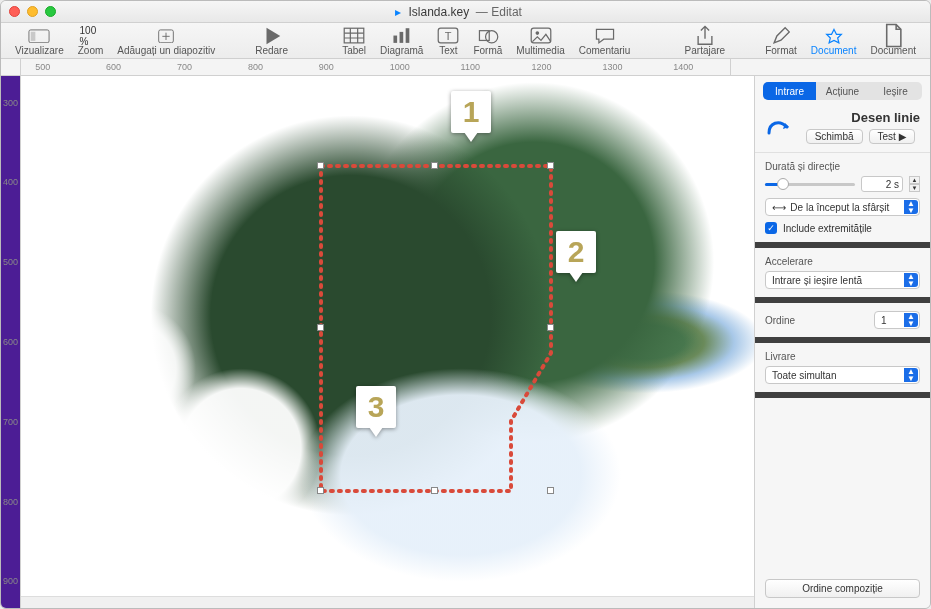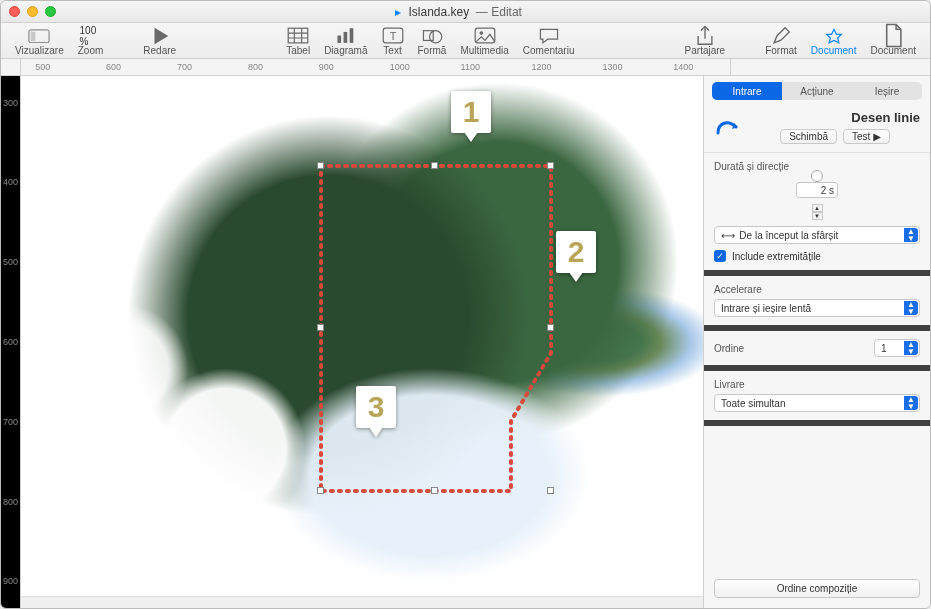--- a/index.html
+++ b/index.html
@@ -58,21 +58,21 @@
       border-bottom: 1px solid #d0d0d0;
       position: relative;
       font-size: 9px;
       color: #888;
       display:flex;
     }
     .ruler-h { flex:1; position:relative; overflow:hidden; }
     .ruler-tick { position:absolute; top:3px; }
     
     .main { display: flex; height: calc(100% - 22px - 36px - 17px); }
-    .vruler { width: 20px; background:#000000; border-right:1px solid #d0d0d0; position:relative; color:#888; font-size:9px; overflow:hidden;}
+    .vruler { width: 20px; background:#4c1d95; border-right:1px solid #d0d0d0; position:relative; color:#888; font-size:9px; overflow:hidden;}
     .vtick { position:absolute; left:2px; transform: translateY(-50%);}
     .canvas {
       flex: 1;
       position: relative;
       overflow: hidden;
       background: #fff;
     }
     .map {
       position:absolute; inset:0;
       background:
@@ -100,21 +100,21 @@
       content:'';
       position:absolute;
       bottom:-9px; left:50%;
       transform:translateX(-50%);
       border-left:7px solid transparent;
       border-right:7px solid transparent;
       border-top:10px solid #fff;
     }
     
     .sidebar {
-      width: 227px;
+      width: 176px;
       background: #f6f6f6;
       border-left: 1px solid #d0d0d0;
       display: flex;
       flex-direction: column;
       font-size: 11px;
       color: #333;
     }
     .seg {
       display:flex; margin:6px 8px; border-radius:5px; overflow:hidden;
       background:#e3e3e3; height:18px; font-size:10px;
@@ -124,21 +124,21 @@
     .effect-row { display:flex; align-items:center; padding:4px 10px 8px 10px; gap:8px; border-bottom:1px solid #e0e0e0;}
     .effect-icon { width:28px; height:28px; }
     .effect-title { font-weight:700; font-size:13px; margin-bottom:4px; text-align:right;}
     .smallbtn {
       background: linear-gradient(#fff,#f0f0f0);
       border:1px solid #c8c8c8; border-radius:4px;
       padding: 1px 8px; font-size:10px; color:#333;
     }
     .section { padding: 8px 10px; border-bottom:6px solid #404040; }
     .section-label { font-size:10px; color:#555; margin-bottom:4px; }
-    .slider-row { display:flex; align-items:center; gap:6px;flex-direction:column; }
+    .slider-row { display:flex; align-items:center; gap:6px; }
     .slider-track { flex:1; height:3px; background:#c8c8c8; border-radius:2px; position:relative; }
     .slider-thumb { position:absolute; top:50%; transform:translate(-50%,-50%); width:12px; height:12px; background:#fff; border:1px solid #aaa; border-radius:50%; }
     .slider-fill { position:absolute; left:0; top:0; height:100%; background:#0a67e6; border-radius:2px; }
     .num-field { width:42px; height:16px; background:#fff; border:1px solid #c8c8c8; border-radius:3px; font-size:10px; padding:0 3px; display:flex; align-items:center; justify-content:flex-end; }
     .stepper { width:11px; height:16px; display:flex; flex-direction:column; }
     .stepper div { flex:1; background:#f2f2f2; border:1px solid #c8c8c8; font-size:6px; display:flex; align-items:center; justify-content:center; }
     .select {
       background:#fff; border:1px solid #c8c8c8; border-radius:4px;
       height:18px; display:flex; align-items:center; padding:0 6px;
       font-size:10px; color:#333; position:relative;
@@ -177,20 +177,29 @@
         <svg viewBox="0 0 24 16">
           <rect x="1" y="1" width="22" height="14" rx="2" fill="none" stroke="currentColor"></rect>
           <rect x="3" y="3" width="5" height="10" fill="currentColor" opacity="0.3"></rect>
         </svg>
       </div>
     <span>Vizualizare</span>
   </div>
   <div class="tbtn">
     <div class="icon" style="font-size:10px;color:#333;">100 %</div>
     <span>Zoom</span>
+  </div>
+  <div class="tbtn">
+    <div class="icon">
+        <svg viewBox="0 0 24 16">
+          <rect x="4" y="1" width="16" height="14" rx="2" fill="none" stroke="currentColor"></rect>
+          <path d="M12 4v8M8 8h8" stroke="currentColor"></path>
+        </svg>
+      </div>
+    <span>Adăugați un diapozitiv</span>
   </div>
   <div class="tgap-mid"></div>
   <div class="tbtn">
     <div class="icon">
         <svg viewBox="0 0 16 16">
           <path d="M4 2l10 6-10 6z" fill="currentColor"></path>
         </svg>
       </div>
     <span>Redare</span>
   </div>

